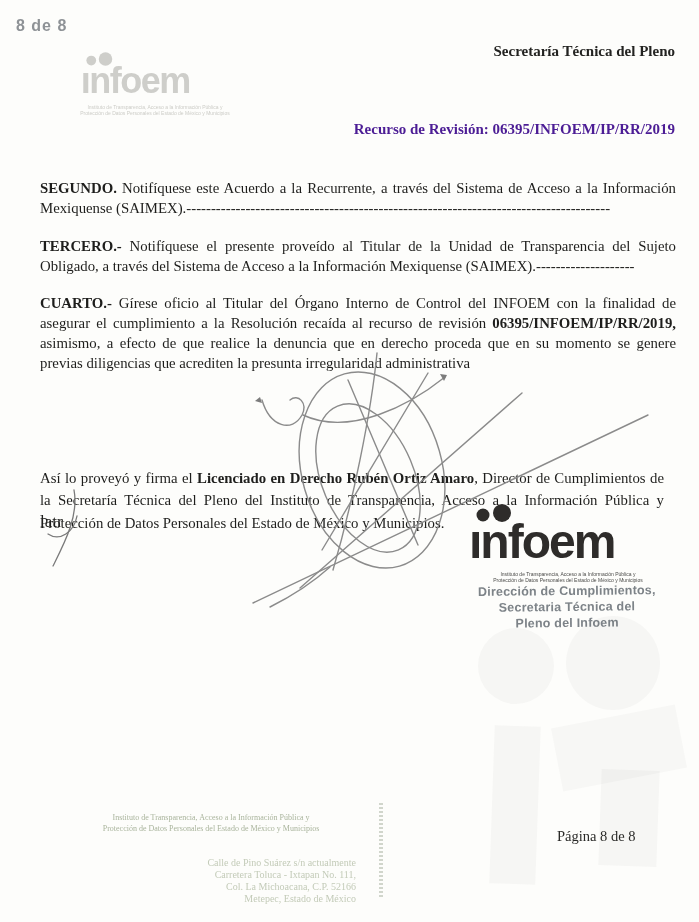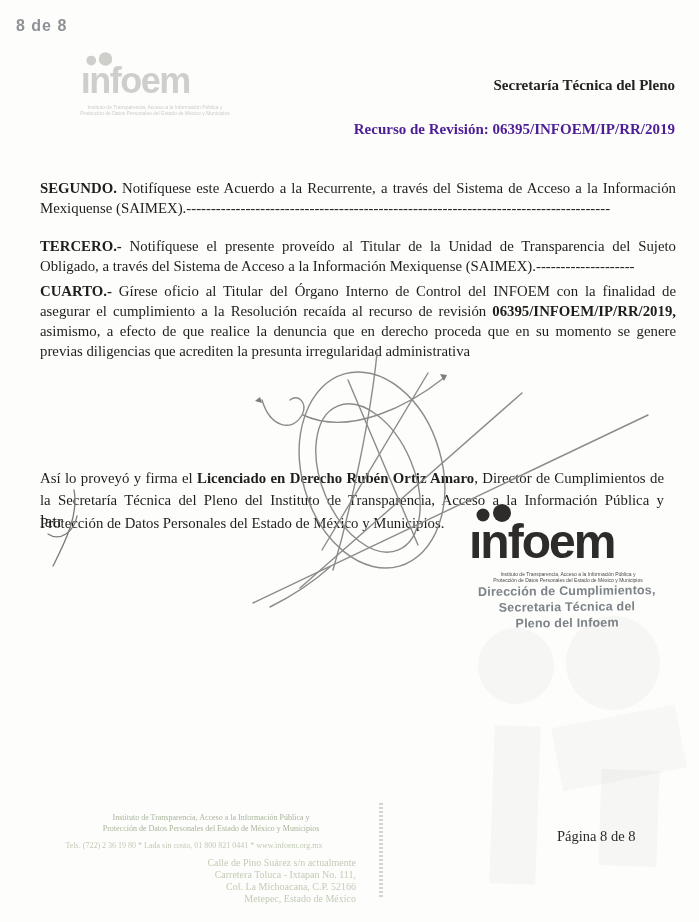--- a/index.html
+++ b/index.html
@@ -23,37 +23,37 @@
   .logo-bottom{position:absolute;left:468px;top:504px;width:200px;}
   .logo-bottom svg text{fill:#2e2c2a;}
   .logo-bottom svg circle{fill:#2e2c2a;}
   .logo-bottom .tagline{color:#4a4a48;}
   .tagline{
     font-family:"Liberation Sans",sans-serif;font-size:5px;line-height:6px;
     text-align:center;margin-top:1px;white-space:nowrap;
   }
   
   .header-right{
-    position:absolute;right:24px;top:76px;text-align:left;
+    position:absolute;right:24px;top:42px;text-align:left;
     font-weight:bold;font-size:15px;line-height:19px;color:#232321;
   }
   .case-label{
     position:absolute;right:24px;top:121px;
     font-weight:bold;font-size:15px;color:#4c1d95;
   }
   
   .para{
     position:absolute;left:40px;width:636px;
     font-size:14.8px;line-height:20px;text-align:justify;color:#1e1e1c;
     word-break:break-word;
   }
   .para b, .closing b{font-weight:bold;}
   .p-segundo{top:163px;}
   .p-tercero{top:221px;}
-  .p-cuarto{top:266px;}
+  .p-cuarto{top:278px;}
   .closing{
     position:absolute;left:40px;top:452px;width:624px;
     font-size:14.8px;line-height:22.4px;text-align:justify;color:#1e1e1c;
   }
   .initials{
     position:absolute;left:40px;top:512px;
     font-size:17px;color:#1e1e1c;
   }
   
   .signature{position:absolute;left:200px;top:345px;pointer-events:none;}
@@ -175,21 +175,20 @@
   <div class="wm wm-c1"></div>
   <div class="wm wm-c2"></div>
   <div class="wm wm-b1"></div>
   <div class="wm wm-b2"></div>
   <div class="wm wm-b3"></div>
 
   <div class="footer-org">
     <div>Instituto de Transparencia, Acceso a la Información Pública y</div>
     <div>Protección de Datos Personales del Estado de México y Municipios</div>
   </div>
-  <div class="footer-contact">Tels. (722) 2 36 19 80 * Lada sin costo, 01 800 821 0441 * www.infoem.org.mx</div>
   <div class="footer-address">
     <div>Calle de Pino Suárez s/n actualmente</div>
     <div>Carretera Toluca - Ixtapan No. 111,</div>
     <div>Col. La Michoacana, C.P. 52166</div>
     <div>Metepec, Estado de México</div>
   </div>
   <div class="footer-microtext"></div>
 
   <div class="page-number">Página 8 de 8</div>
 

